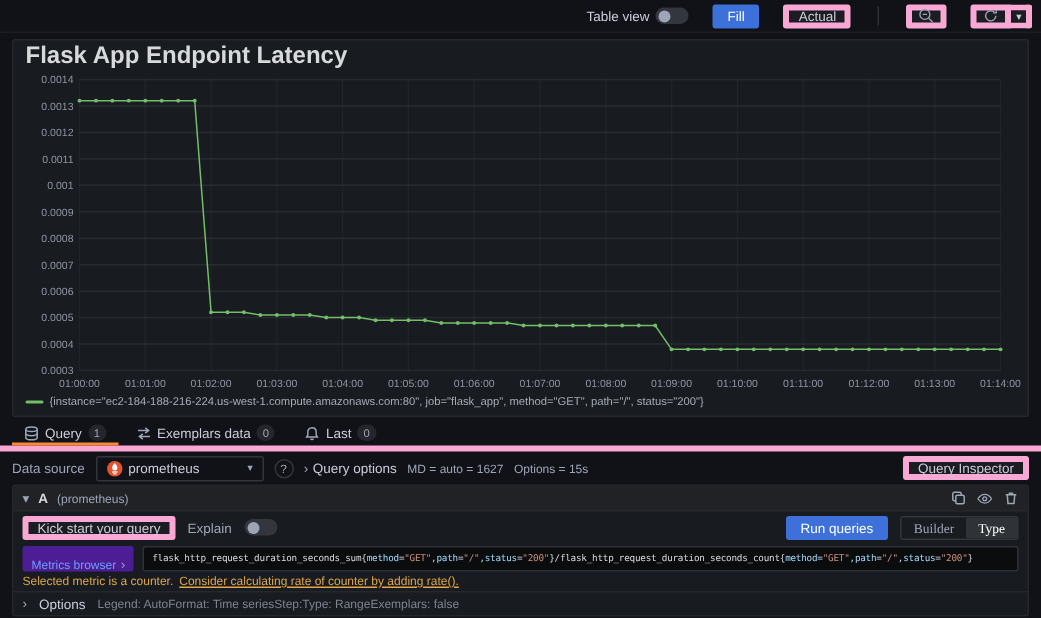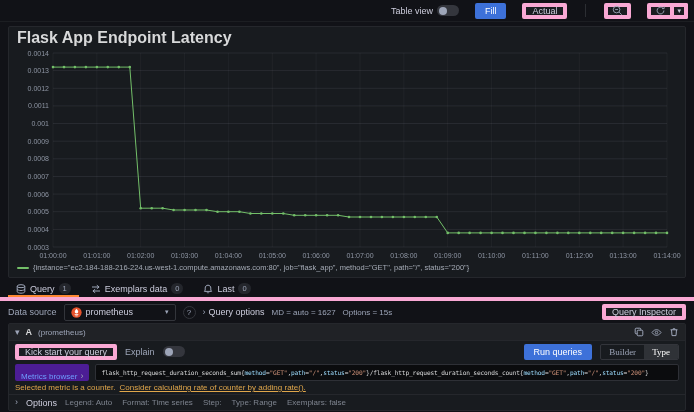--- a/index.html
+++ b/index.html
@@ -70,21 +70,21 @@
   .code-field{flex:1;height:17px;display:flex;align-items:center;background:#0b0c0e;border:1px solid #2e3036;
               border-radius:2px;padding:0 5px;font-family:"DejaVu Sans Mono",monospace;font-size:6.2px;
               letter-spacing:-0.15px;white-space:nowrap;overflow:hidden;cursor:text}
   .tk-metric{color:#d8d9da}
   .tk-label{color:#9cdcfe}
   .tk-string{color:#ce9178}
   .tk-punc,.tk-op{color:#d8d9da}
   .warning{height:11px;display:flex;align-items:flex-start;gap:4px;padding:0 6px;font-size:8px;color:#dfa64b}
   .wlink{color:#dfa64b;text-decoration:underline;cursor:pointer}
   .opts-row{height:16px;display:flex;align-items:center;gap:8px;padding:0 6px;border-top:1px solid #25272c;cursor:pointer}
-  .opt-items{display:flex;gap:10px;color:#7e848f;font-size:8px}
+  .opt-items{display:flex;gap:0;color:#7e848f;font-size:8px}
   .opt-items span{white-space:nowrap}
 </style>
 </head>
 <body>
 
 <div class="topbar">
   <div class="tb-group">
     <span>Table view</span>
     <span class="toggle"></span>
   </div>

